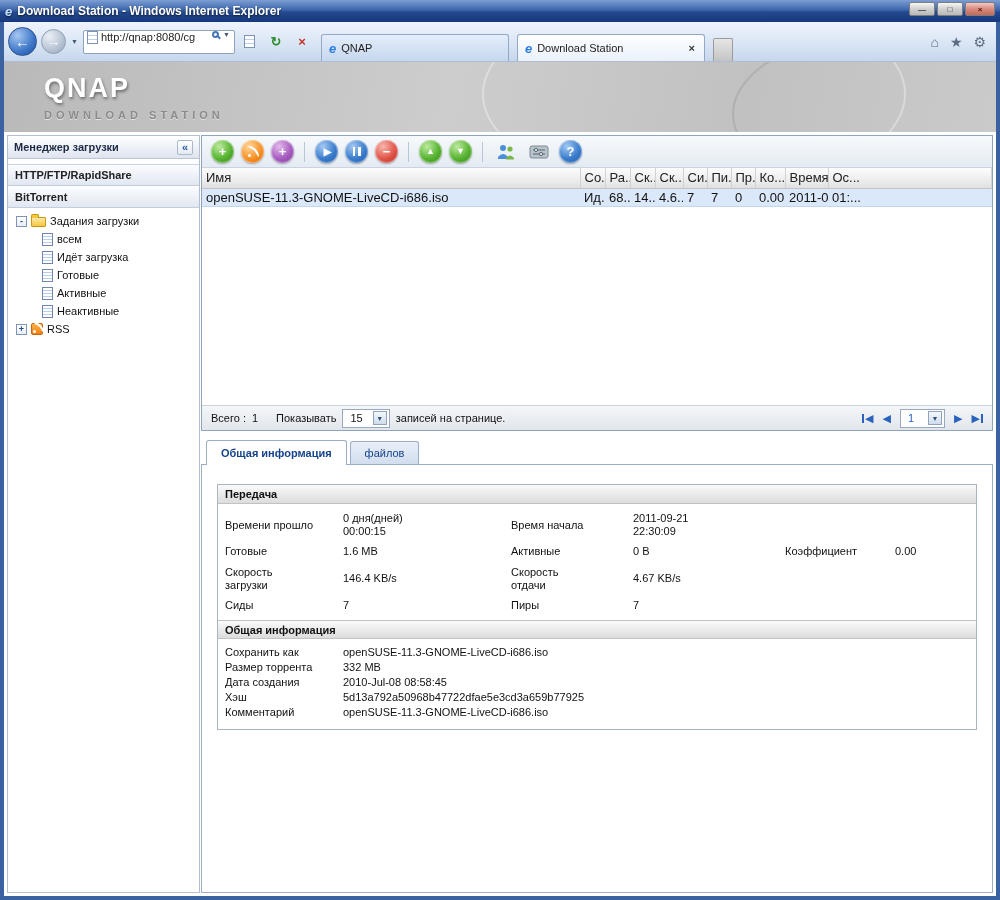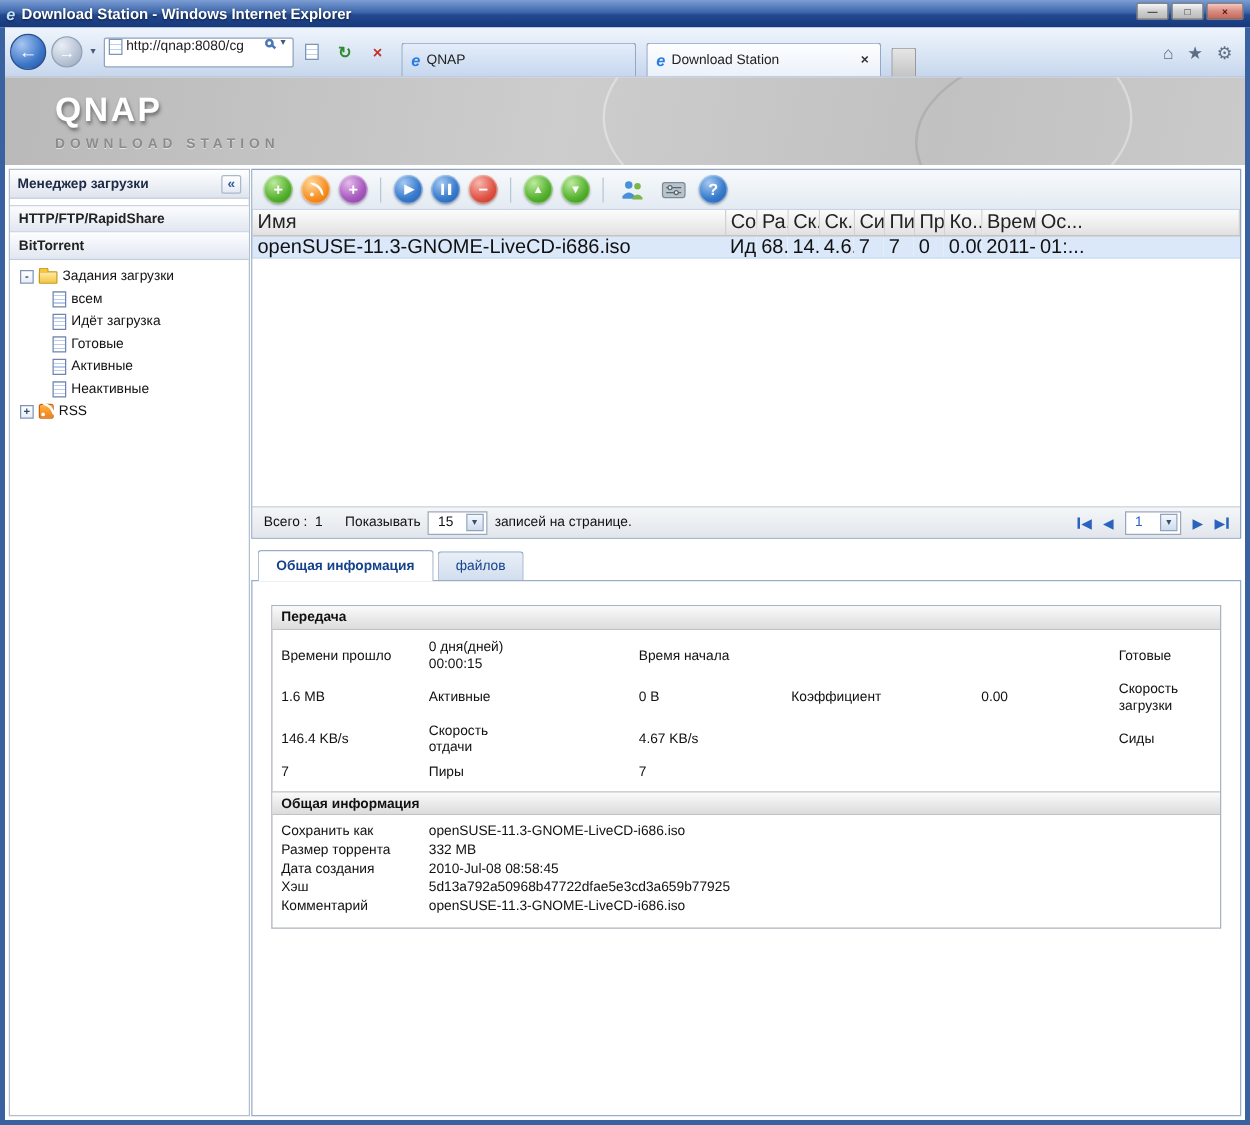--- a/index.html
+++ b/index.html
@@ -111,21 +111,21 @@
   .glyph-sm{font-size:9px;}
   .glyph-play{font-size:10px;margin-left:2px;}
   .pause-glyph{width:8px;height:9px;background:linear-gradient(90deg,#fff 0 2px,transparent 2px 5px,#fff 5px 8px);}
   .rss-glyph{width:10px;height:10px;position:relative;}
   .rss-glyph::before{content:"";position:absolute;left:0;bottom:0;width:3px;height:3px;background:#fff;border-radius:50%;}
   .rss-glyph::after{content:"";position:absolute;left:0;bottom:0;width:7px;height:7px;
     border-top:2px solid #fff;border-right:2px solid #fff;border-left:2px solid transparent;
     border-bottom:2px solid transparent;border-radius:0 100% 0 0;}
   .flat-btn{background:none;box-shadow:none;width:26px;}
   
-  table.dl{width:100%;border-collapse:collapse;table-layout:fixed;font-size:16px;border-radius:17px;}
+  table.dl{width:100%;border-collapse:collapse;table-layout:fixed;font-size:13px;border-radius:17px;}
   table.dl th{height:20px;padding:0 4px;text-align:left;font-weight:normal;color:#222;
     background:linear-gradient(#fcfcfc,#eaeaea 70%,#e0e0e0);
     border-right:1px solid #d2d2d2;border-bottom:1px solid #c4c4c4;
     overflow:hidden;white-space:nowrap;}
   table.dl td{height:19px;padding:0 4px;white-space:nowrap;overflow:hidden;color:#111;}
   tr.selected{background:#dbe8f9;box-shadow:inset 0 1px 0 #c2d6f0,inset 0 -1px 0 #c2d6f0;}
   .rows-filler{flex:1;background:#fff;}
   
   .pagebar{height:25px;flex:none;display:flex;align-items:center;gap:6px;padding:0 9px;
     background:linear-gradient(#f4f6f8,#e2e6ec);border-top:1px solid #c8d0da;}
@@ -400,20 +400,22 @@
         <div class="detail-panel">
           <div class="detail-box">
 
             <div class="sec-header">Передача</div>
 
             <div class="tgrid">
               <div class="tl">Времени прошло</div>
               <div class="tv">0 дня(дней)
 00:00:15</div>
               <div class="tl">Время начала</div>
+              <div class="tv">2011-09-21
+22:30:09</div>
               <div></div>
                 <div></div>
 
               <div class="tl">Готовые</div>
               <div class="tv">1.6 MB</div>
               <div class="tl">Активные</div>
               <div class="tv">0 B</div>
               <div class="tl">Коэффициент</div>
               <div class="tv">0.00</div>
 

